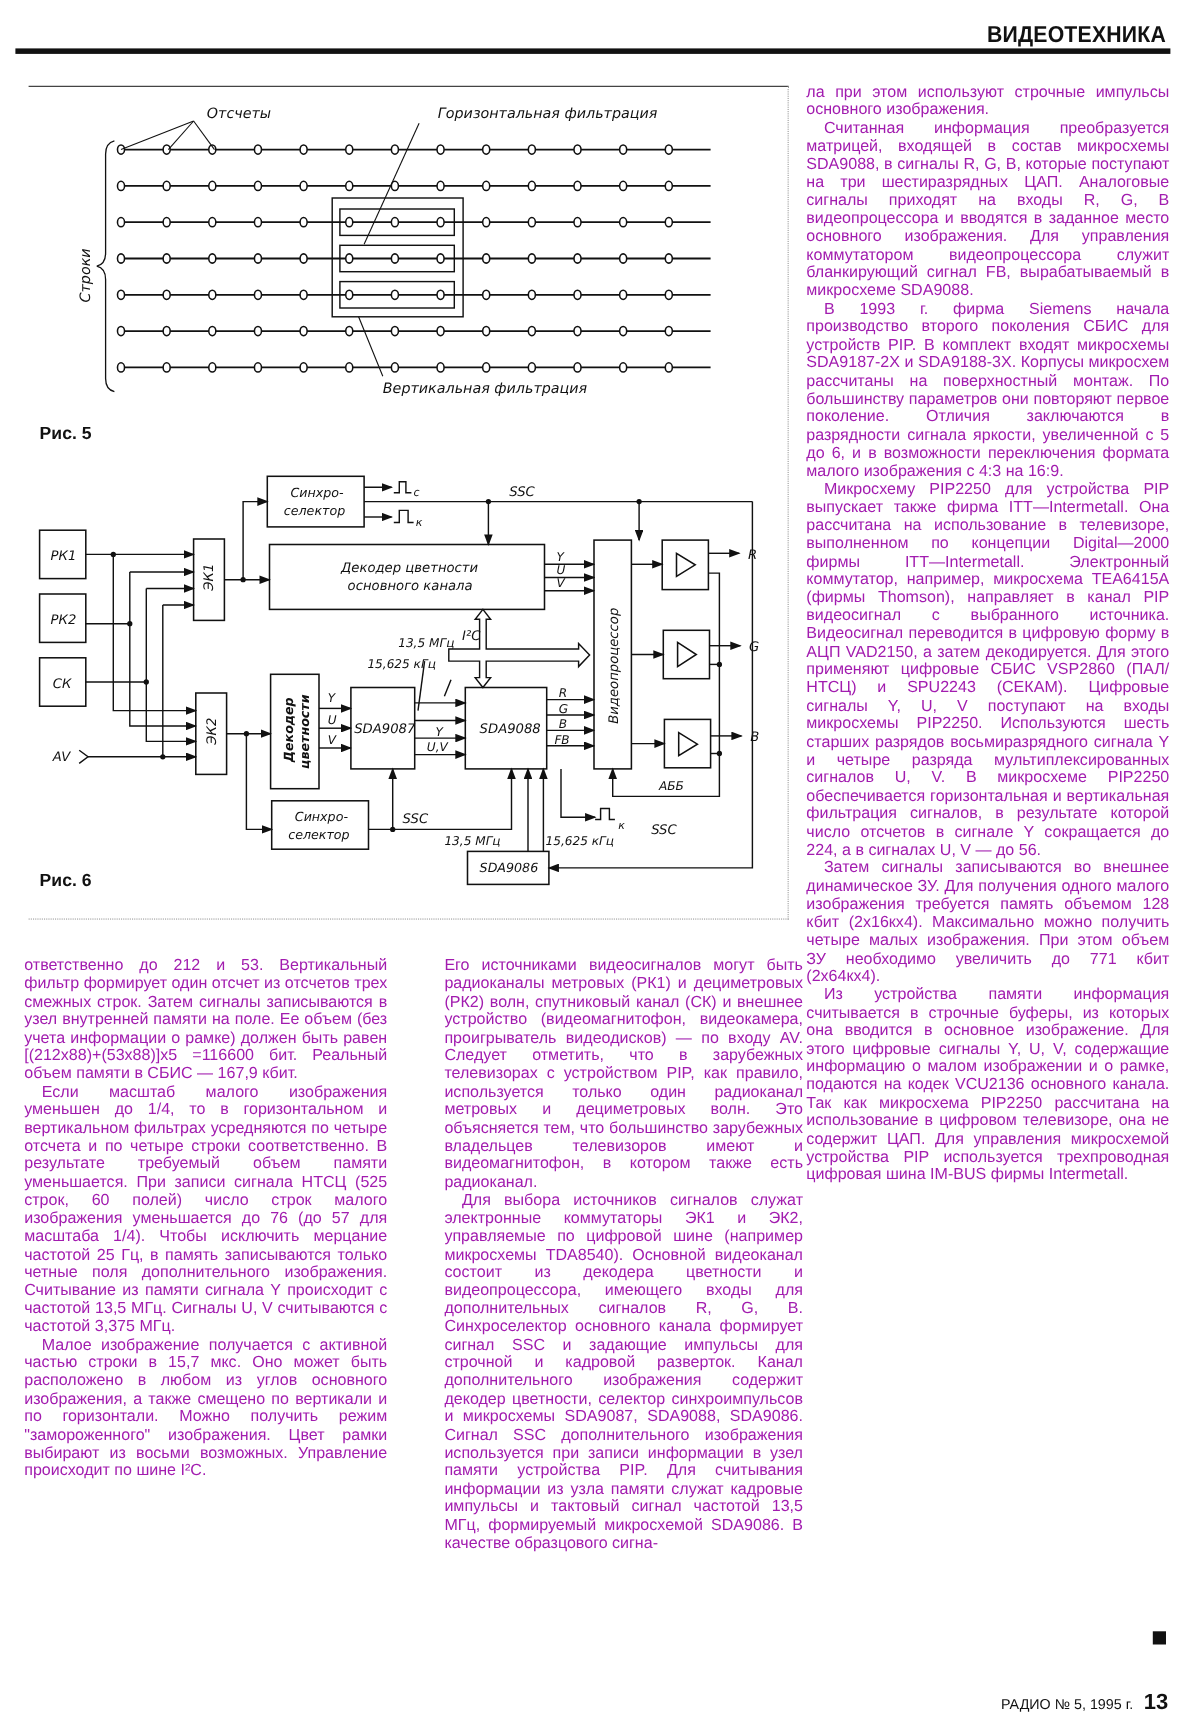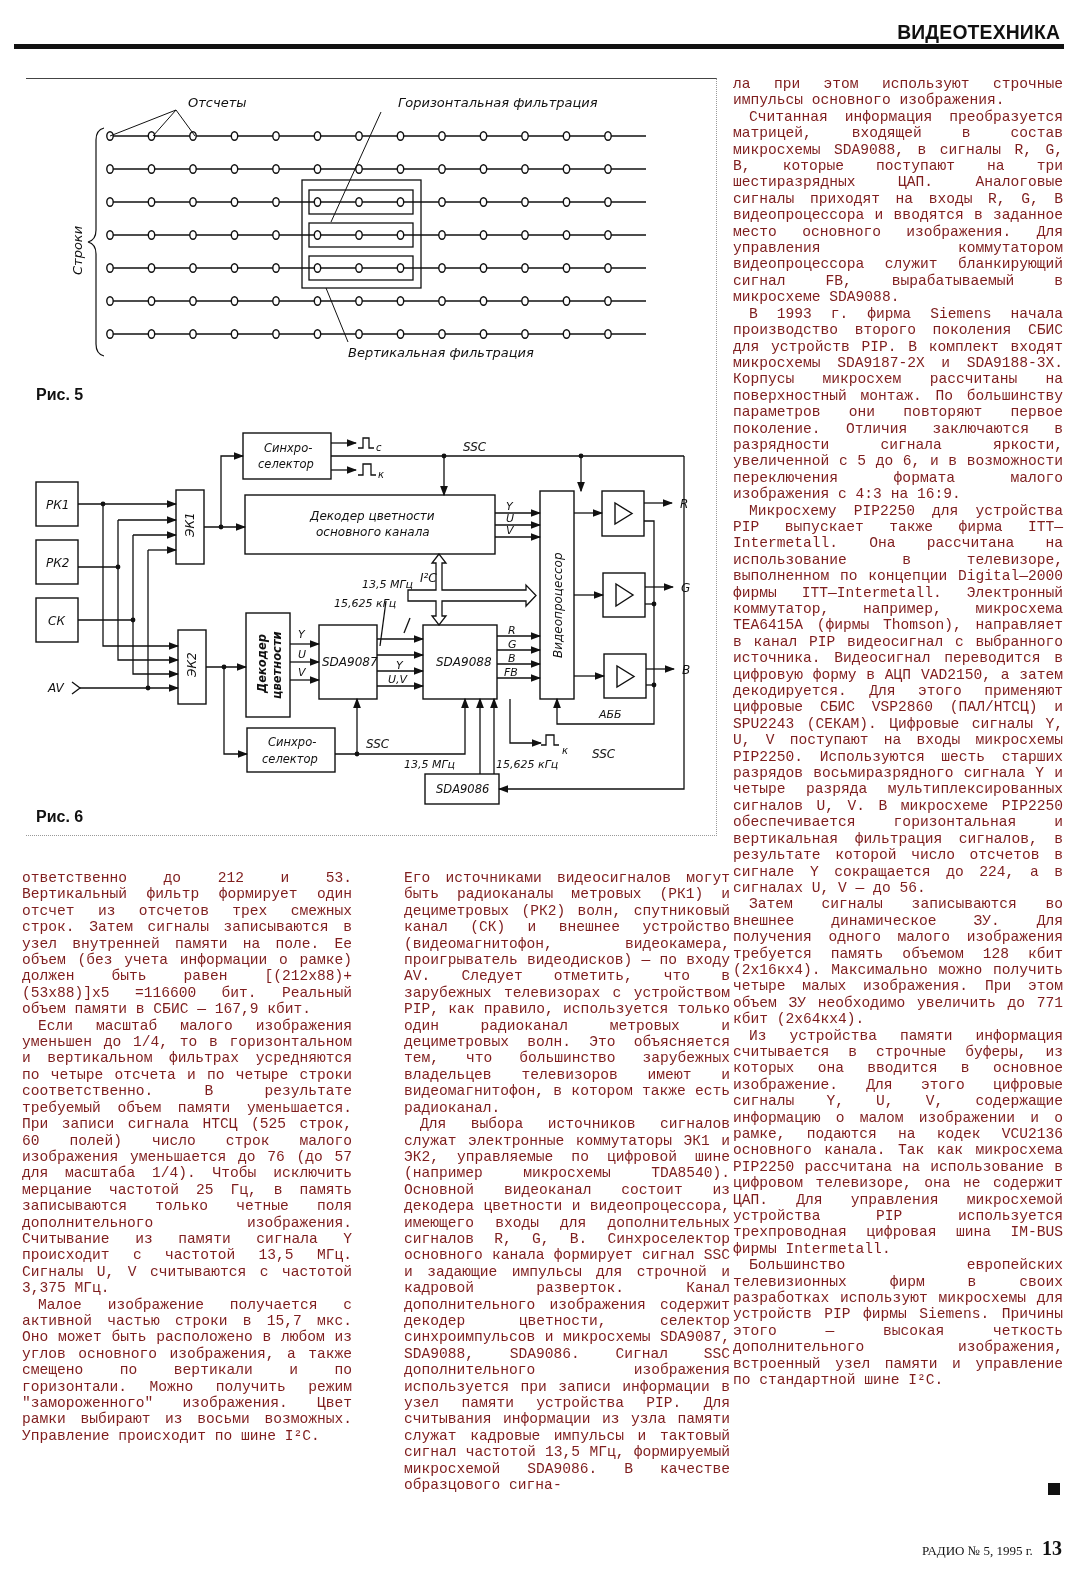--- a/index.html
+++ b/index.html
@@ -2,28 +2,28 @@
 <html><head>
 <meta charset="utf-8">
 <style>
   html, body { margin: 0; padding: 0; background: #ffffff; }
   body { width: 1084px; height: 1571px; position: relative; overflow: hidden; color: #111; font-family: "Liberation Sans", sans-serif; }
   .header-title { position: absolute; right: 24px; top: 20px; font-family: "Liberation Sans", sans-serif; font-weight: bold; font-size: 21px; letter-spacing: 0.2px; color: #111; transform: scaleX(0.92); transform-origin: right; }
   .header-rule { position: absolute; left: 14px; top: 44px; width: 1050px; height: 5px; background: #111; }
   .fig-frame { position: absolute; left: 26px; top: 78px; width: 690px; height: 756px; border-top: 1px solid #444; border-right: 1px dotted #999; border-bottom: 1px dotted #999; }
   .fig-caption { position: absolute; font-family: "Liberation Sans", sans-serif; font-weight: bold; font-size: 16px; color: #111; text-align: center; }
   svg text { font-family: "DejaVu Sans", sans-serif; font-style: italic; fill: #111; }
-  .col { position: absolute; font-family: Liberation Mono, monospace; font-size: 14.6px; line-height: 16.4px; text-align: justify; color: #7f1d1d; }
+  .col { position: absolute; font-family: Liberation Sans, sans-serif; font-size: 14.6px; line-height: 16.4px; text-align: justify; color: #a21caf; }
   .col p { margin: 0; text-indent: 0; }
   .col p.ind { text-indent: 16px; }
   .col-left { left: 22px; top: 870px; width: 330px; }
   .col-mid { left: 404px; top: 870px; width: 326px; }
   .col-right { left: 733px; top: 76px; width: 330px; }
   .end-mark { position: absolute; left: 1048px; top: 1483px; width: 12px; height: 12px; background: #111; }
-  .footer { position: absolute; right: 22px; top: 1537px; font-family: Liberation Serif, serif; font-size: 13px; color: #111; }
+  .footer { position: absolute; right: 22px; top: 1537px; font-family: Liberation Sans, sans-serif; font-size: 13px; color: #111; }
   .footer .pg { font-weight: bold; font-size: 20px; margin-left: 6px; }
 </style>
 </head>
 <body>
 
 <div class="header-title">ВИДЕОТЕХНИКА</div>
 <div class="header-rule"></div>
 
 <div class="fig-frame"></div>
 
@@ -323,41 +323,40 @@
   <text x="340" y="330" font-size="12">SSC</text>
   <text x="378" y="350" font-size="11">13,5 МГц</text>
   <text x="470" y="350" font-size="11">15,625 кГц</text>
   <text x="536" y="336" font-size="10">к</text>
   <text x="566" y="340" font-size="12">SSC</text>
   <text x="573" y="300" font-size="11">АББ</text>
   <text x="654" y="90" font-size="12">R</text>
   <text x="655" y="174" font-size="12">G</text>
   <text x="656" y="256" font-size="12">B</text>
 </svg>
-<div class="fig-caption" style="left:36px;top:792px;margin-top:16px;">Рис. 6</div>
+<div class="fig-caption" style="left:36px;top:792px;">Рис. 6</div>
 
 <div class="col col-left">
   <p>ответственно до 212 и 53. Вертикальный фильтр формирует один отсчет из отсчетов трех смежных строк. Затем сигналы записываются в узел внутренней памяти на поле. Ее объем (без учета информации о рамке) должен быть равен [(212x88)+(53x88)]x5 =116600 бит. Реальный объем памяти в СБИС — 167,9 кбит.</p>
   <p class="ind">Если масштаб малого изображения уменьшен до 1/4, то в горизонтальном и вертикальном фильтрах усредняются по четыре отсчета и по четыре строки соответственно. В результате требуемый объем памяти уменьшается. При записи сигнала НТСЦ (525 строк, 60 полей) число строк малого изображения уменьшается до 76 (до 57 для масштаба 1/4). Чтобы исключить мерцание частотой 25 Гц, в память записываются только четные поля дополнительного изображения. Считывание из памяти сигнала Y происходит с частотой 13,5 МГц. Сигналы U, V считываются с частотой 3,375 МГц.</p>
   <p class="ind">Малое изображение получается с активной частью строки в 15,7 мкс. Оно может быть расположено в любом из углов основного изображения, а также смещено по вертикали и по горизонтали. Можно получить режим "замороженного" изображения. Цвет рамки выбирают из восьми возможных. Управление происходит по шине I²C.</p>
 </div>
 
 <div class="col col-mid">
   <p>Его источниками видеосигналов могут быть радиоканалы метровых (РК1) и дециметровых (РК2) волн, спутниковый канал (СК) и внешнее устройство (видеомагнитофон, видеокамера, проигрыватель видеодисков) — по входу AV. Следует отметить, что в зарубежных телевизорах с устройством PIP, как правило, используется только один радиоканал метровых и дециметровых волн. Это объясняется тем, что большинство зарубежных владельцев телевизоров имеют и видеомагнитофон, в котором также есть радиоканал.</p>
   <p class="ind">Для выбора источников сигналов служат электронные коммутаторы ЭК1 и ЭК2, управляемые по цифровой шине (например микросхемы TDA8540). Основной видеоканал состоит из декодера цветности и видеопроцессора, имеющего входы для дополнительных сигналов R, G, B. Синхроселектор основного канала формирует сигнал SSC и задающие импульсы для строчной и кадровой разверток. Канал дополнительного изображения содержит декодер цветности, селектор синхроимпульсов и микросхемы SDA9087, SDA9088, SDA9086. Сигнал SSC дополнительного изображения используется при записи информации в узел памяти устройства PIP. Для считывания информации из узла памяти служат кадровые импульсы и тактовый сигнал частотой 13,5 МГц, формируемый микросхемой SDA9086. В качестве образцового сигна-</p>
 </div>
 
 <div class="col col-right">
   <p>ла при этом используют строчные импульсы основного изображения.</p>
   <p class="ind">Считанная информация преобразуется матрицей, входящей в состав микросхемы SDA9088, в сигналы R, G, B, которые поступают на три шестиразрядных ЦАП. Аналоговые сигналы приходят на входы R, G, B видеопроцессора и вводятся в заданное место основного изображения. Для управления коммутатором видеопроцессора служит бланкирующий сигнал FB, вырабатываемый в микросхеме SDA9088.</p>
   <p class="ind">В 1993 г. фирма Siemens начала производство второго поколения СБИС для устройств PIP. В комплект входят микросхемы SDA9187-2X и SDA9188-3X. Корпусы микросхем рассчитаны на поверхностный монтаж. По большинству параметров они повторяют первое поколение. Отличия заключаются в разрядности сигнала яркости, увеличенной с 5 до 6, и в возможности переключения формата малого изображения с 4:3 на 16:9.</p>
   <p class="ind">Микросхему PIP2250 для устройства PIP выпускает также фирма ITT—Intermetall. Она рассчитана на использование в телевизоре, выполненном по концепции Digital—2000 фирмы ITT—Intermetall. Электронный коммутатор, например, микросхема TEA6415A (фирмы Thomson), направляет в канал PIP видеосигнал с выбранного источника. Видеосигнал переводится в цифровую форму в АЦП VAD2150, а затем декодируется. Для этого применяют цифровые СБИС VSP2860 (ПАЛ/НТСЦ) и SPU2243 (СЕКАМ). Цифровые сигналы Y, U, V поступают на входы микросхемы PIP2250. Используются шесть старших разрядов восьмиразрядного сигнала Y и четыре разряда мультиплексированных сигналов U, V. В микросхеме PIP2250 обеспечивается горизонтальная и вертикальная фильтрация сигналов, в результате которой число отсчетов в сигнале Y сокращается до 224, а в сигналах U, V — до 56.</p>
   <p class="ind">Затем сигналы записываются во внешнее динамическое ЗУ. Для получения одного малого изображения требуется память объемом 128 кбит (2x16кx4). Максимально можно получить четыре малых изображения. При этом объем ЗУ необходимо увеличить до 771 кбит (2x64кx4).</p>
   <p class="ind">Из устройства памяти информация считывается в строчные буферы, из которых она вводится в основное изображение. Для этого цифровые сигналы Y, U, V, содержащие информацию о малом изображении и о рамке, подаются на кодек VCU2136 основного канала. Так как микросхема PIP2250 рассчитана на использование в цифровом телевизоре, она не содержит ЦАП. Для управления микросхемой устройства PIP используется трехпроводная цифровая шина IM-BUS фирмы Intermetall.</p>
-  <p class="ind">Большинство европейских телевизионных фирм в своих разработках используют микросхемы для устройств PIP фирмы Siemens. Причины этого — высокая четкость дополнительного изображения, встроенный узел памяти и управление по стандартной шине I²C.</p>
 </div>
 
 <div class="end-mark"></div>
 
 <div class="footer">
   <span>РАДИО № 5, 1995 г.</span>
   <span class="pg">13</span>
 </div>
 
 </body></html>

